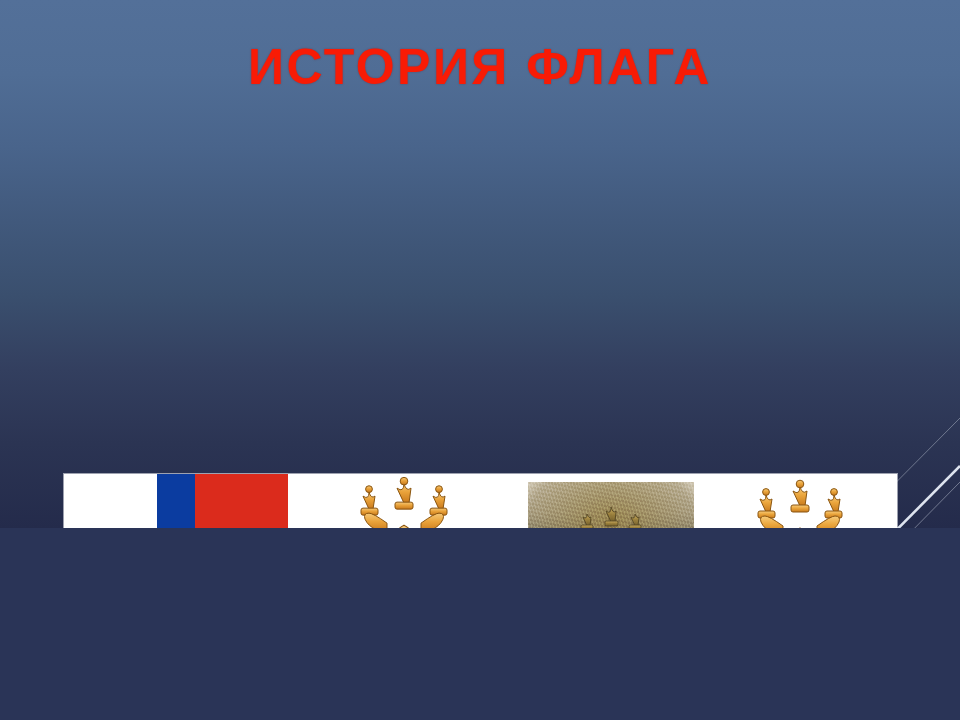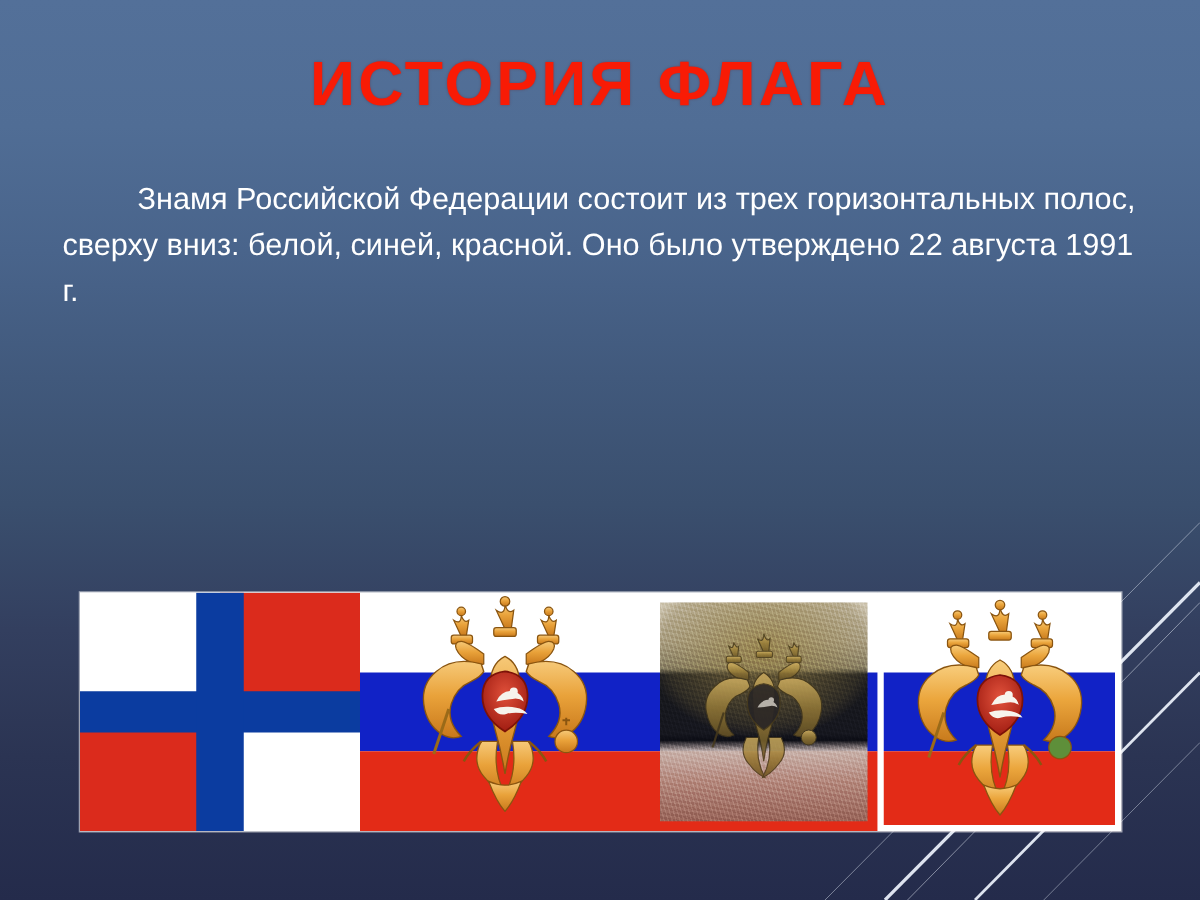--- a/index.html
+++ b/index.html
@@ -11,21 +11,21 @@
   }
 
   body {
     font-family: "Liberation Sans", sans-serif;
     background: #2a3457;
   }
 
   #slide {
     position: relative;
     width: 960px;
-    height: 720px;
+    height: 528px;
     background: linear-gradient(180deg,
         #537099 0%,
         #506d95 14%,
         #49648b 28%,
         #41597c 42%,
         #3a4f6e 56%,
         #333f5f 70%,
         #2b3453 84%,
         #242b4b 100%);
     overflow: hidden;
@@ -163,21 +163,20 @@
         <line x1="96" y1="390" x2="330" y2="152" stroke-width="0.7" opacity="0.6"></line>
         <line x1="150" y1="390" x2="330" y2="208" stroke-width="2.2"></line>
         <line x1="205" y1="390" x2="330" y2="264" stroke-width="0.7" opacity="0.5"></line>
       </g>
     </svg>
   </div>
 
   <div id="title">ИСТОРИЯ ФЛАГА</div>
 
   <div id="body-text">
-    <p>Знамя Российской Федерации состоит из  трех горизонтальных полос, сверху вниз: белой, синей, красной. Оно было утверждено 22 августа 1991 г.</p>
   </div>
 
   <div id="picture-strip">
 
     <div class="panel p1">
       <div class="q q-tl"></div>
       <div class="q q-tr"></div>
       <div class="q q-bl"></div>
       <div class="q q-br"></div>
       <div class="cross-h"></div>

